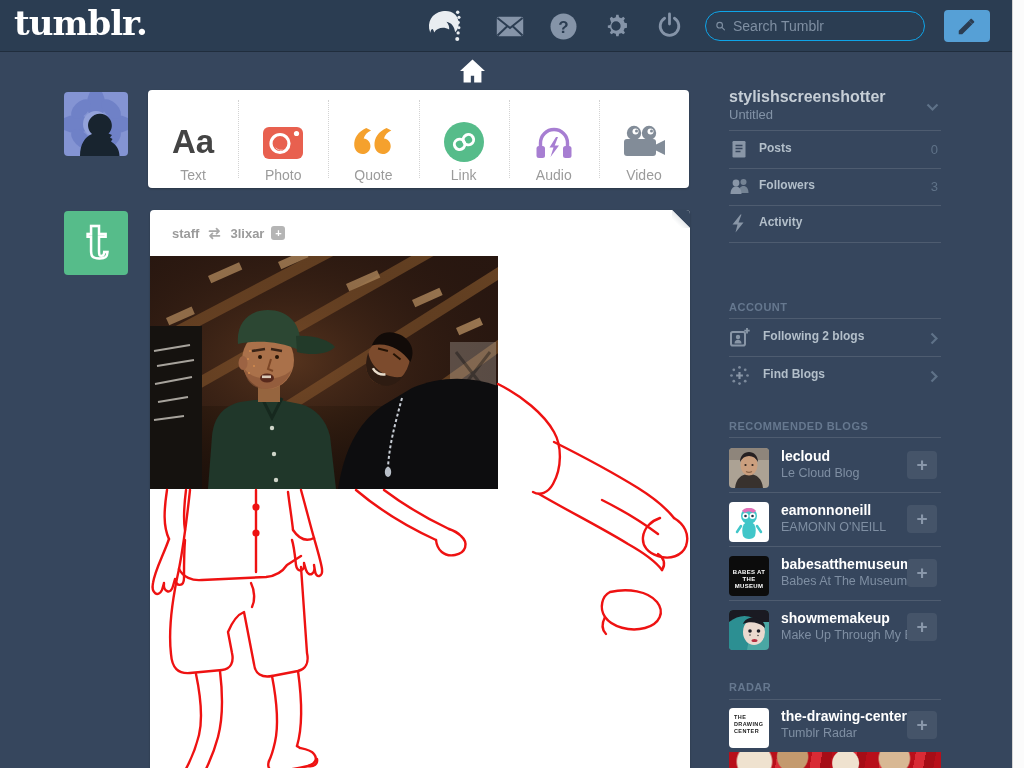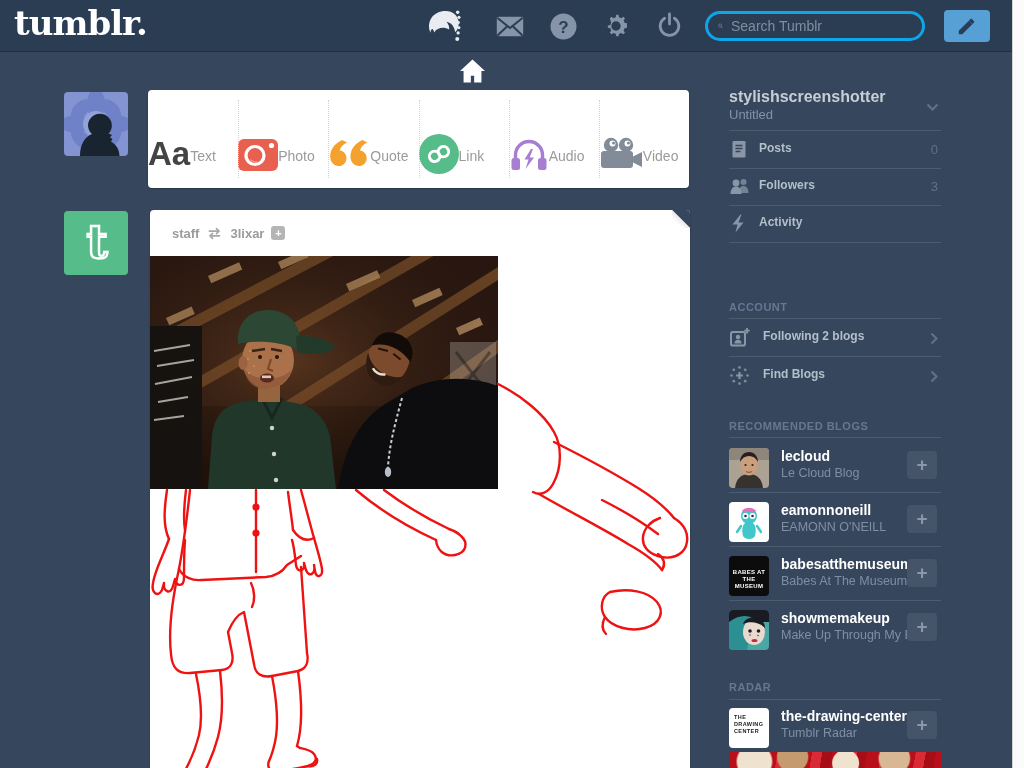--- a/index.html
+++ b/index.html
@@ -4,37 +4,37 @@
 <style>
   * { margin:0; padding:0; box-sizing:border-box; }
   html,body { width:1024px; height:768px; overflow:hidden; }
   body { font-family:"Liberation Sans", sans-serif; background:#36465d; position:relative; }
   .stage { position:absolute; inset:0; width:1024px; height:768px; background:#36465d; overflow:hidden; }
 
   
   .navbar { position:absolute; left:0; top:0; width:1024px; height:52px; background:#2b3d52; border-bottom:1px solid rgba(0,0,0,.25); z-index:5; }
   .logo { position:absolute; left:14px; top:3px; font-family:"DejaVu Serif", serif; font-weight:bold; font-size:34px; color:#fff; letter-spacing:-1px; cursor:pointer; }
   .nav-ico { position:absolute; top:0; height:52px; display:flex; align-items:center; justify-content:center; cursor:pointer; }
-  .searchpill { position:absolute; left:705px; top:11px; width:220px; height:30px; border:3px solid #0ea5e9; border-radius:16px; display:flex; align-items:center; padding:0 10px; }
+  .searchpill { position:absolute; left:705px; top:11px; width:220px; height:30px; border:1px solid #0ea5e9; border-radius:16px; display:flex; align-items:center; padding:0 10px; }
   .searchpill input { flex:1; background:transparent; border:none; outline:none; color:#d4dce4; font-size:14px; margin-left:8px; font-family:"Liberation Sans", sans-serif; }
   .searchpill input::placeholder { color:#7f8fa2; }
   .compose { position:absolute; left:944px; top:10px; width:46px; height:32px; background:#56a0d6; border:none; border-radius:4px; cursor:pointer; display:flex; align-items:center; justify-content:center; }
   .home-marker { position:absolute; left:459px; top:57px; z-index:6; cursor:pointer; }
 
   
   .scrollbar { position:absolute; left:1012px; top:0; width:12px; height:768px; background:#fbfbfb; border-left:1px solid #d4d4d4; z-index:9; }
 
   
   .av64 { position:absolute; left:64px; width:64px; height:64px; border-radius:4px; overflow:hidden; cursor:pointer; }
   .av-user { top:92px; }
   .av-staff { top:211px; background:#56bc8a; display:flex; align-items:center; justify-content:center; }
 
   
   .createbar { position:absolute; left:148px; top:90px; width:541px; height:98px; background:#fff; border-radius:4px; display:flex; box-shadow:0 1px 2px rgba(0,0,0,.25); }
-  .citem { position:relative; flex:1; display:flex; flex-direction:row; align-items:center; justify-content:flex-start; padding-top:30px; cursor:pointer; }
+  .citem { position:relative; flex:1; display:flex; flex-direction:column; align-items:center; justify-content:flex-start; padding-top:30px; cursor:pointer; }
   .citem + .citem::before { content:""; position:absolute; left:0; top:10px; height:78px; border-left:1px dotted #d3d3d3; }
   .cicon { height:44px; display:flex; align-items:center; justify-content:center; }
   .clabel { margin-top:3px; font-size:14px; color:#9b9b9b; }
   .glyph-aa { font-size:33px; font-weight:bold; color:#444; line-height:40px; }
 
   
   .postcard { position:absolute; left:150px; top:210px; width:540px; height:558px; background:#fff; border-radius:4px 4px 0 0; box-shadow:0 1px 2px rgba(0,0,0,.25); overflow:hidden; }
   .post-header { position:absolute; left:0; top:0; width:100%; height:46px; display:flex; align-items:center; padding-left:22px; gap:7px; }
   .post-author, .post-source { font-size:13px; font-weight:bold; color:#9b9b9b; cursor:pointer; }
   .mini-plus { width:14px; height:14px; background:#b5b5b5; border-radius:3px; color:#fff; font-size:11px; font-weight:bold; line-height:14px; text-align:center; cursor:pointer; }

